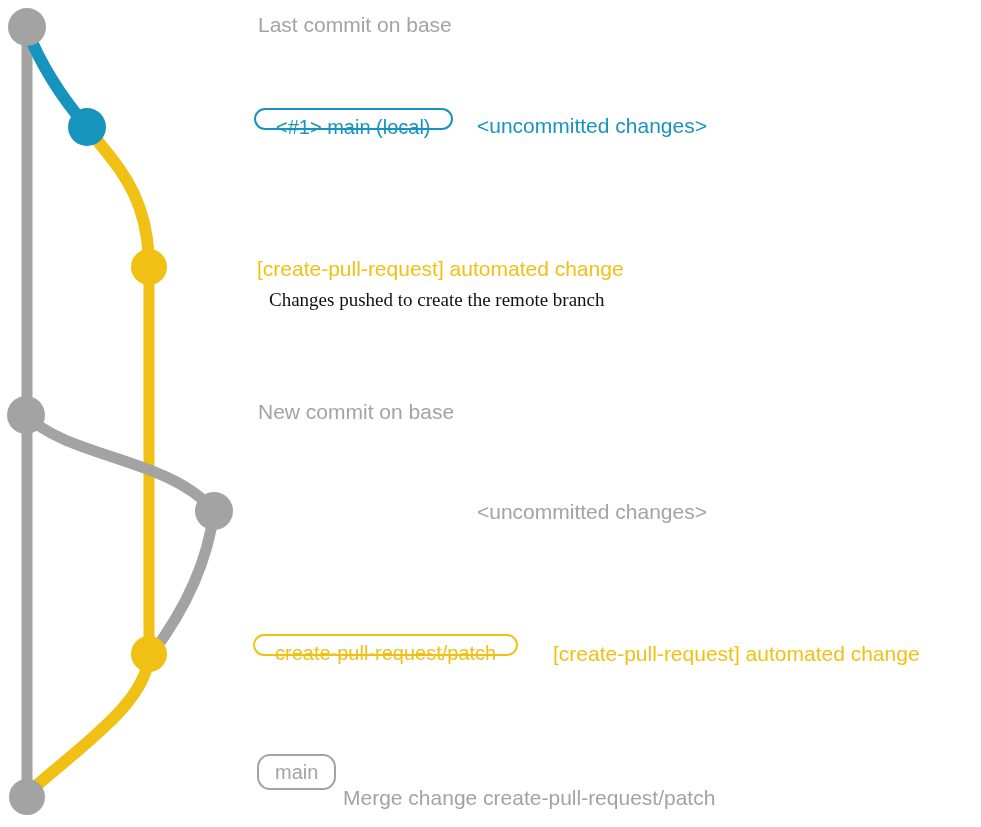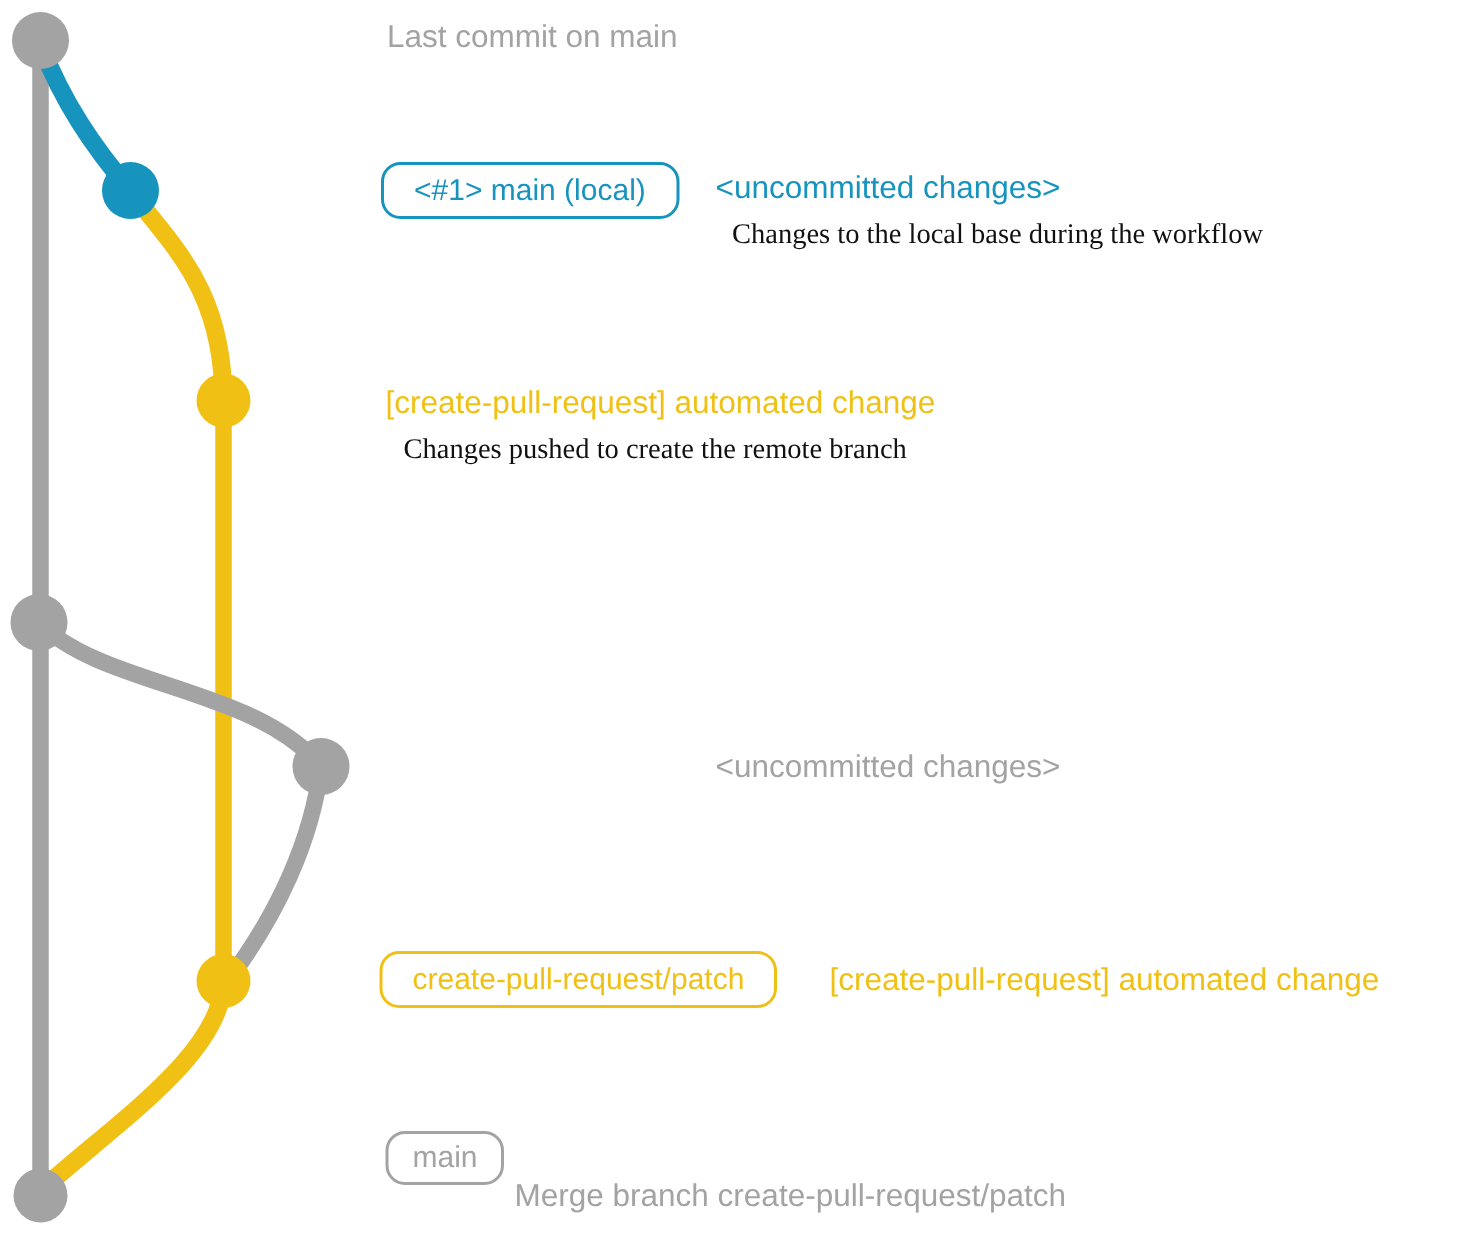--- a/index.html
+++ b/index.html
@@ -21,21 +21,21 @@
 
   .desc {
     font-family: "Liberation Serif", serif;
     font-size: 19px;
     color: var(--ink);
   }
 
   .badge {
     display: inline-block;
     box-sizing: border-box;
-    height: 38px;
+    height: 22px;
     line-height: 34px;
     padding: 0 20px;
     border-width: 2px;
     border-style: solid;
     border-radius: 13px;
     font-size: 20px;
     text-align: center;
   }
   .badge-blue   { border-color: var(--blue);   color: var(--blue); }
   .badge-gray   { border-color: var(--gray);   color: var(--gray); }
@@ -65,31 +65,31 @@
 
     <circle cx="27" cy="27" r="19" class="fill-gray"></circle>
     <circle cx="87" cy="127" r="19" class="fill-blue"></circle>
     <circle cx="149" cy="267" r="18" class="fill-yellow"></circle>
     <circle cx="26" cy="415" r="19" class="fill-gray"></circle>
     <circle cx="214" cy="511" r="19" class="fill-gray"></circle>
     <circle cx="149" cy="654" r="18" class="fill-yellow"></circle>
     <circle cx="27" cy="797" r="18" class="fill-gray"></circle>
   </svg>
 
-  <div class="abs lbl-gray" style="left:258px; top:13px;">Last commit on main</div>
+  <div class="abs lbl-gray" style="left:258px; top:13px;">Last commit on base</div>
 
   <div class="abs badge badge-blue" style="left:254px; top:108px;">&lt;#1&gt; main (local)</div>
   <div class="abs lbl-blue" style="left:477px; top:114px;">&lt;uncommitted changes&gt;</div>
-  <div class="abs desc" style="left:488px; top:146px;">Changes to the local base during the workflow</div>
 
   <div class="abs lbl-yellow" style="left:257px; top:257px;">[create-pull-request] automated change</div>
   <div class="abs desc" style="left:269px; top:289px;">Changes pushed to create the remote branch</div>
 
+  <div class="abs lbl-gray" style="left:258px; top:400px;">New commit on base</div>
 
   <div class="abs lbl-gray" style="left:477px; top:500px;">&lt;uncommitted changes&gt;</div>
 
   <div class="abs badge badge-yellow" style="left:253px; top:634px;">create-pull-request/patch</div>
   <div class="abs lbl-yellow" style="left:553px; top:642px;">[create-pull-request] automated change</div>
 
   <div class="abs badge badge-gray" style="left:257px; top:754px; height:36px; line-height:32px; padding:0 16px;">main</div>
-  <div class="abs lbl-gray" style="left:343px; top:786px;">Merge branch create-pull-request/patch</div>
+  <div class="abs lbl-gray" style="left:343px; top:786px;">Merge change create-pull-request/patch</div>
 
 </div>
 
 </body></html>

